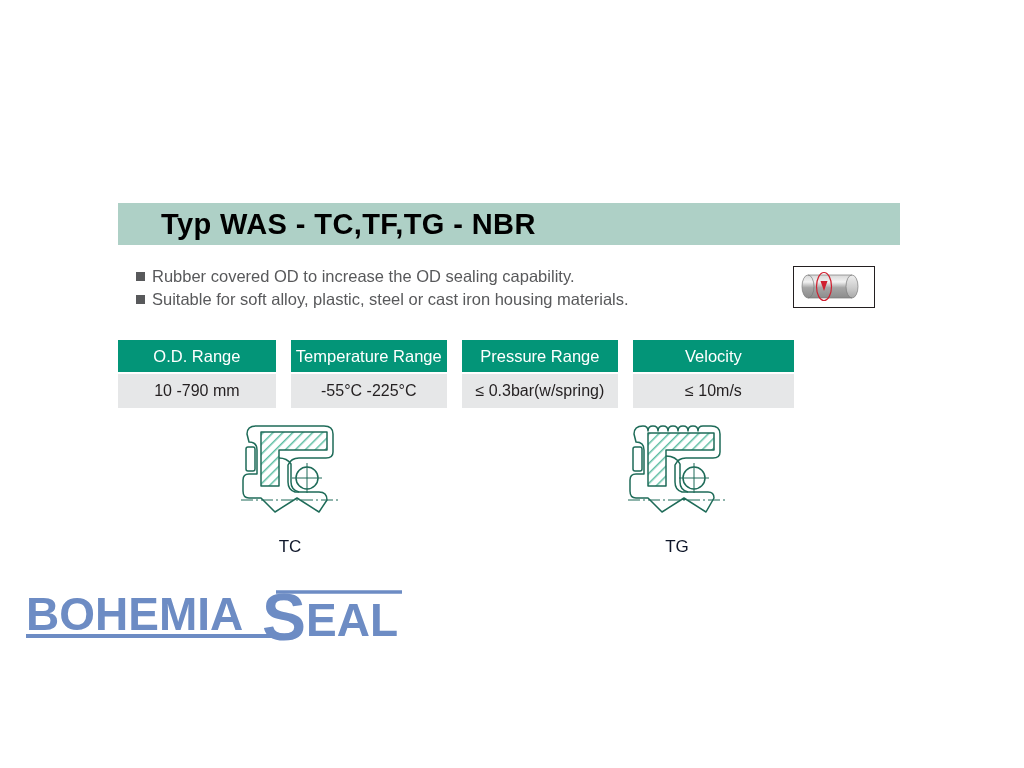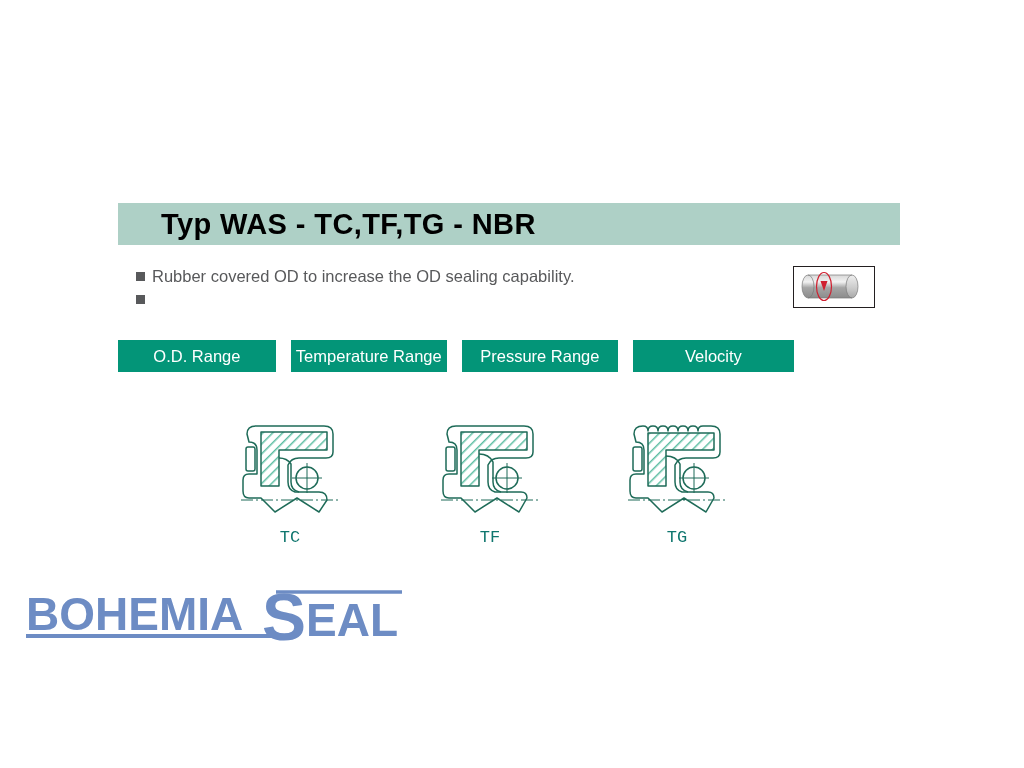--- a/index.html
+++ b/index.html
@@ -127,23 +127,23 @@
     top: 0;
     width: 150px;
     text-align: center;
   }
   #seal-tc { left: 97px; }
   #seal-tf { left: 297px; }
   #seal-tg { left: 484px; }
   .seal-svg { display: block; margin: 0 auto; }
   .seal-label {
     font-size: 17px;
-    color: #0f766e;
-    margin-top: 8px;
-    font-family: Liberation Mono, monospace;
+    color: #0f172a;
+    margin-top: 17px;
+    font-family: Liberation Sans, sans-serif;
   }
 
   
   #logo {
     position: absolute;
     left: 14px;
     top: 578px;
     width: 400px;
     height: 70px;
     text-align: center;
@@ -159,20 +159,21 @@
 
 <div id="bullet-list">
 
   <div class="bullet-row">
     <span class="bullet-square"></span>
     <span class="bullet-text">Rubber covered OD to increase the OD sealing capability.</span>
   </div>
 
   <div class="bullet-row">
     <span class="bullet-square"></span>
+    <span class="bullet-text">Suitable for soft alloy, plastic, steel or cast iron housing materials.</span>
   </div>
 
 
 </div>
 
 <div id="shaft-icon-box">
   <svg width="79" height="39" viewBox="0 0 79 39">
     <defs>
       <linearGradient id="shaftGrad" x1="0" y1="0" x2="0" y2="1">
         <stop offset="0%" stop-color="#d8d8d8"></stop>
@@ -203,20 +204,26 @@
 
 <div id="spec-table">
 
   <div class="table-row row-header">
     <div class="cell col-0">O.D. Range</div>
     <div class="cell col-1">Temperature Range</div>
     <div class="cell col-2">Pressure Range</div>
     <div class="cell col-3">Velocity</div>
   </div>
 
+  <div class="table-row row-data">
+    <div class="cell col-0">10 -790 mm</div>
+    <div class="cell col-1">-55°C -225°C</div>
+    <div class="cell col-2">≤ 0.3bar(w/spring)</div>
+    <div class="cell col-3">≤ 10m/s</div>
+  </div>
 
 </div>
 
 <div id="seals">
 
   <div class="seal-fig" id="seal-tc">
     <svg class="seal-svg" width="110" height="100" viewBox="0 0 110 100">
       <defs>
         <pattern id="hatchTC" width="7" height="7" patternTransform="rotate(45)" patternUnits="userSpaceOnUse">
           <rect width="7" height="7" fill="#ffffff"></rect>
@@ -240,44 +247,20 @@
 
         <line x1="72" y1="43" x2="72" y2="73" stroke="#1e6b58" stroke-width="1"></line>
         <line x1="57" y1="58" x2="87" y2="58" stroke="#1e6b58" stroke-width="1"></line>
 
         <line x1="6" y1="80" x2="104" y2="80" stroke="#1e6b58" stroke-width="1" stroke-dasharray="12 3 2 3"></line>
       </g>
     </svg>
     <div class="seal-label">TC</div>
   </div>
 
-  <div class="seal-fig" id="seal-tf">
-    <svg class="seal-svg" width="110" height="100" viewBox="0 0 110 100">
-      <defs>
-        <pattern id="hatchTF" width="7" height="7" patternTransform="rotate(45)" patternUnits="userSpaceOnUse">
-          <rect width="7" height="7" fill="#ffffff"></rect>
-          <line x1="0" y1="0" x2="0" y2="7" stroke="#5fbfa4" stroke-width="3"></line>
-        </pattern>
-      </defs>
-      <g fill="none" stroke="#1e6b58" stroke-width="1.5" stroke-linejoin="round">
-        <path d="M12 14 Q12 6 21 6 L89 6 Q98 6 98 14 L98 32 Q98 38 91 38 L64 38
-                 Q56 38 53 45 L53 62 Q53 70 60 72 L86 72 Q92 72 92 78
-                 L84 92 L62 78 L40 92 L26 78 L14 78 Q8 78 8 71 L8 60
-                 Q8 54 14 54 L22 54 L22 30 Q22 22 14 22 Z" fill="#ffffff"></path>
-        <path d="M26 12 L92 12 L92 30 L44 30 L44 66 L26 66 Z" fill="url(#hatchTF)" stroke="#1e6b58" stroke-width="1.5"></path>
-        <rect x="11" y="27" width="9" height="24" rx="2" fill="#ffffff"></rect>
-        <path d="M44 34 Q54 34 58 42 L58 62 Q58 70 66 72"></path>
-        <circle cx="72" cy="58" r="11" fill="#ffffff"></circle>
-        <line x1="72" y1="43" x2="72" y2="73" stroke="#1e6b58" stroke-width="1"></line>
-        <line x1="57" y1="58" x2="87" y2="58" stroke="#1e6b58" stroke-width="1"></line>
-        <line x1="6" y1="80" x2="104" y2="80" stroke="#1e6b58" stroke-width="1" stroke-dasharray="12 3 2 3"></line>
-      </g>
-    </svg>
-    <div class="seal-label">TF</div>
-  </div>
 
   <div class="seal-fig" id="seal-tg">
     <svg class="seal-svg" width="110" height="100" viewBox="0 0 110 100">
       <defs>
         <pattern id="hatchTG" width="7" height="7" patternTransform="rotate(45)" patternUnits="userSpaceOnUse">
           <rect width="7" height="7" fill="#ffffff"></rect>
           <line x1="0" y1="0" x2="0" y2="7" stroke="#5fbfa4" stroke-width="3"></line>
         </pattern>
       </defs>
       <g fill="none" stroke="#1e6b58" stroke-width="1.5" stroke-linejoin="round">

